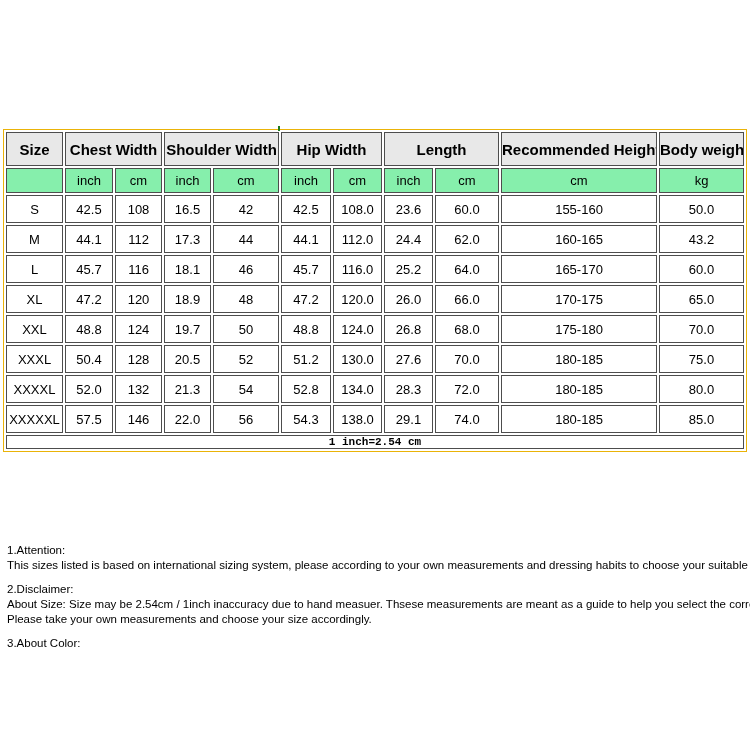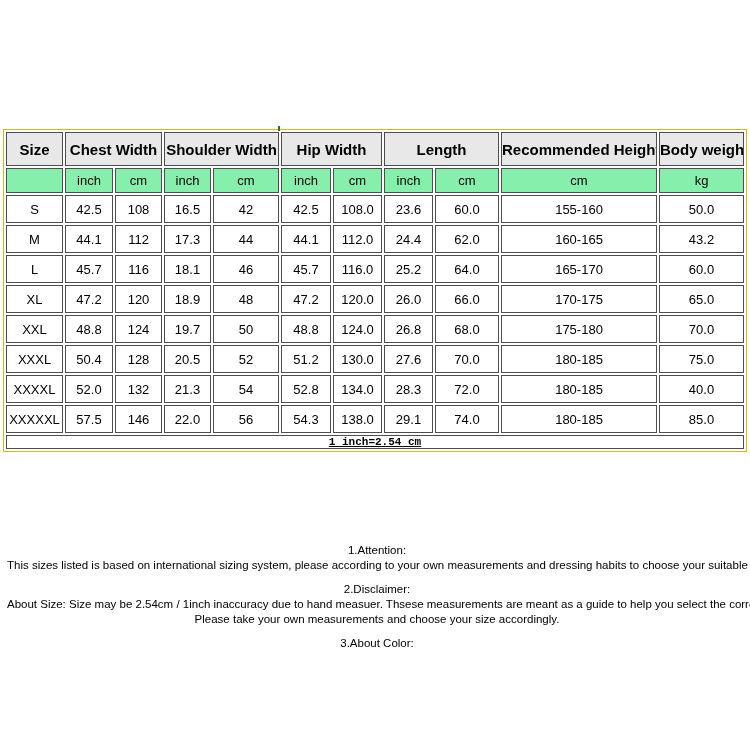--- a/index.html
+++ b/index.html
@@ -39,28 +39,27 @@
     font-weight: normal;
     font-size: 13px;
     height: 23px;
   }
   tbody td { font-size: 13px; height: 26px; }
   tfoot td {
     font-family: "Liberation Mono", monospace;
     font-weight: bold;
     font-size: 11px;
     height: 12px;
-    text-decoration: underline;
   }
   .green-artifact {
     position: absolute; left: 278px; top: 126px;
     width: 2px; height: 5px;
   }
   .notes-text {
-    position: absolute; left: 7px; top: 543px; width: 740px; text-align: center;
+    position: absolute; left: 7px; top: 543px; width: 740px;
   }
   .text-section { margin-bottom: 9px; }
   .text-section .tline {
     font-size: 11.5px;
     line-height: 15px;
     white-space: nowrap;
   }
 </style>
 </head>
 <body>
@@ -186,21 +185,21 @@
         <td>XXXXL</td>
         <td>52.0</td>
         <td>132</td>
         <td>21.3</td>
         <td>54</td>
         <td>52.8</td>
         <td>134.0</td>
         <td>28.3</td>
         <td>72.0</td>
         <td>180-185</td>
-        <td>40.0</td>
+        <td>80.0</td>
       </tr>
       <tr>
         <td>XXXXXL</td>
         <td>57.5</td>
         <td>146</td>
         <td>22.0</td>
         <td>56</td>
         <td>54.3</td>
         <td>138.0</td>
         <td>29.1</td>

